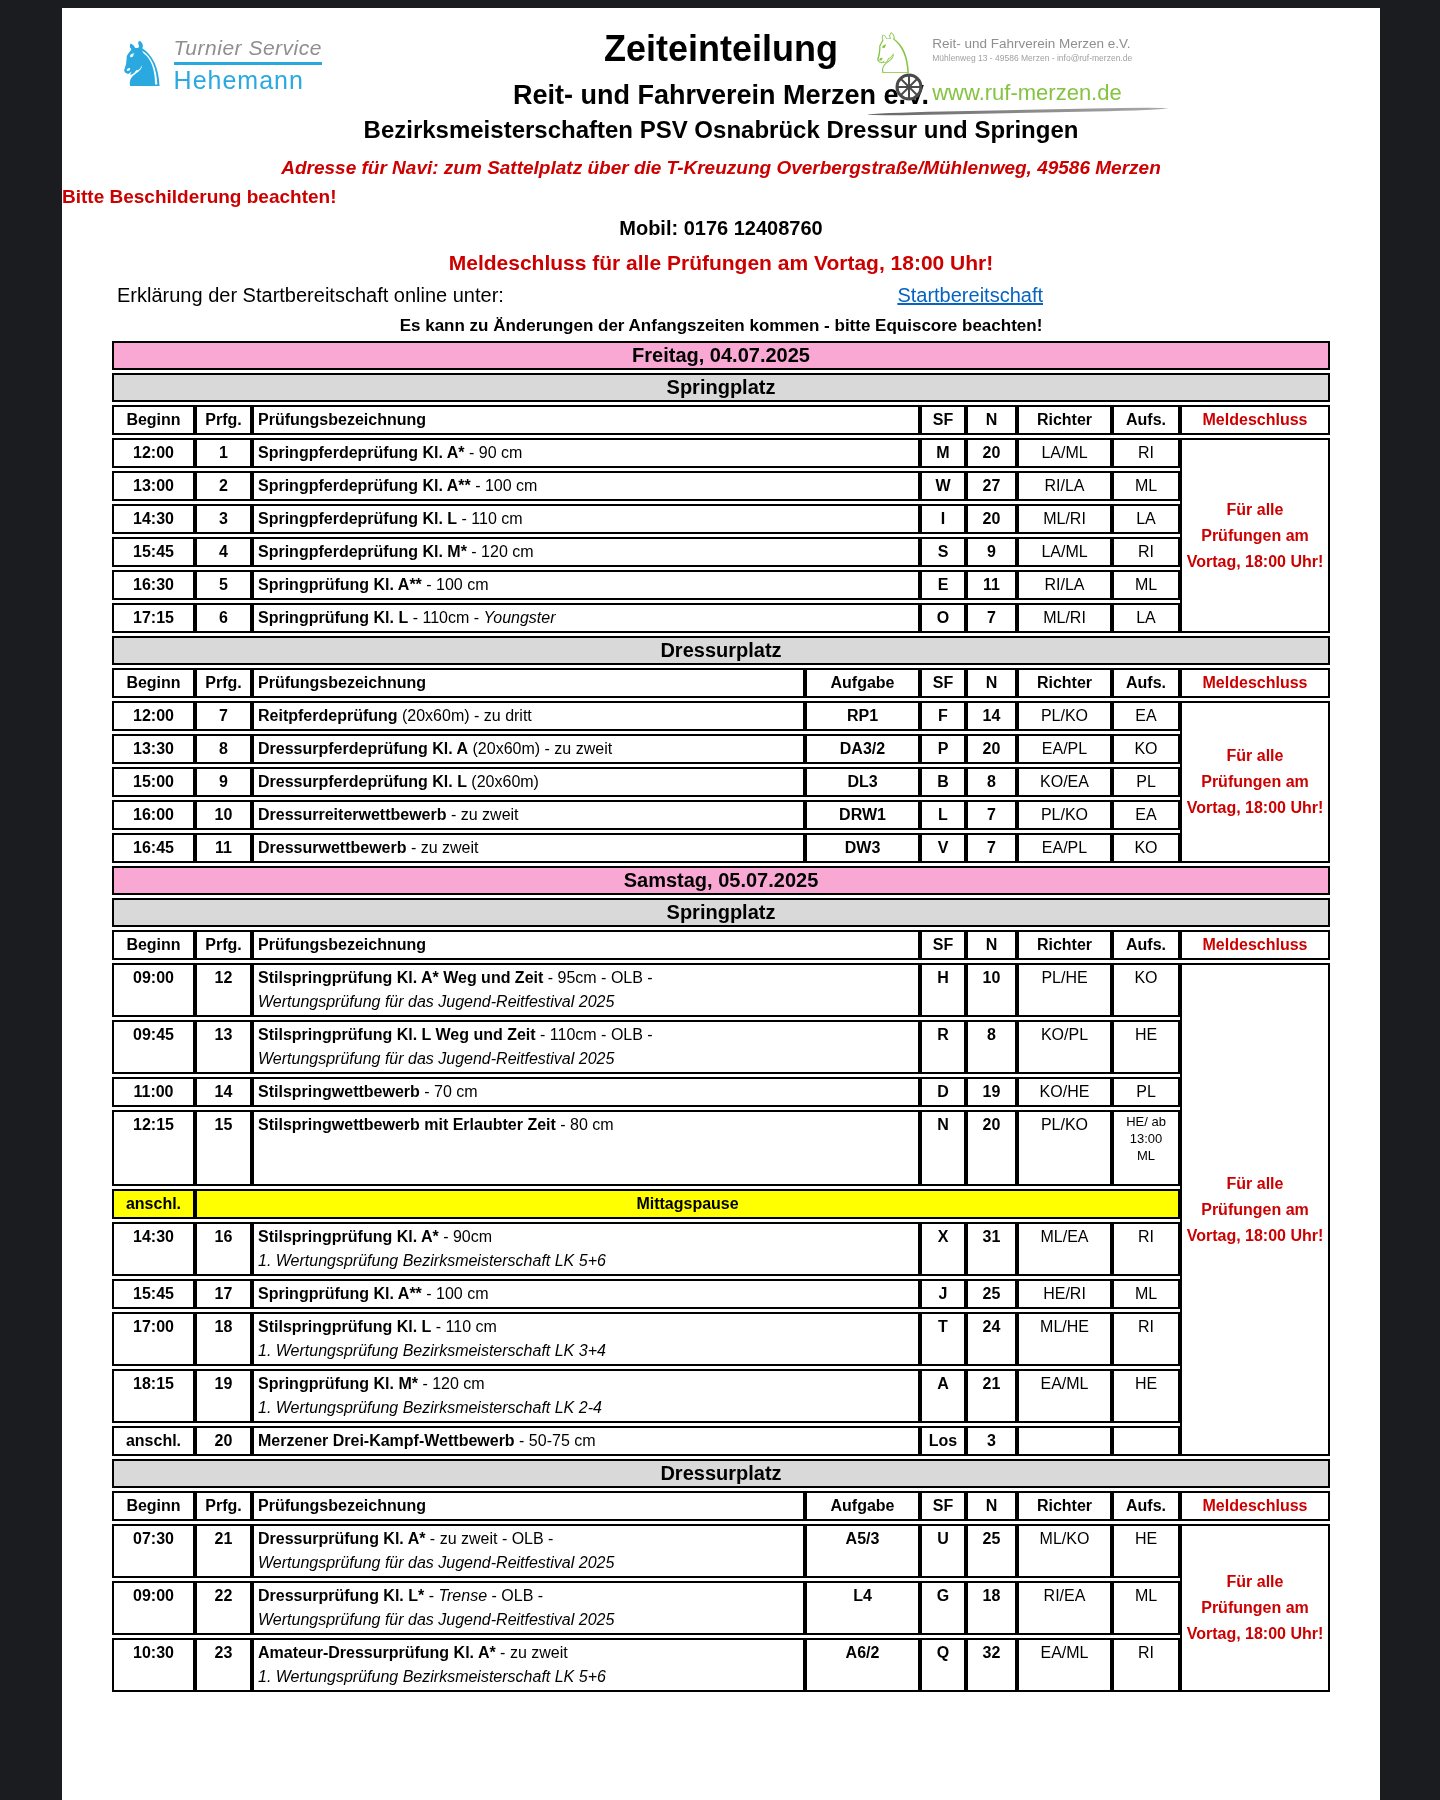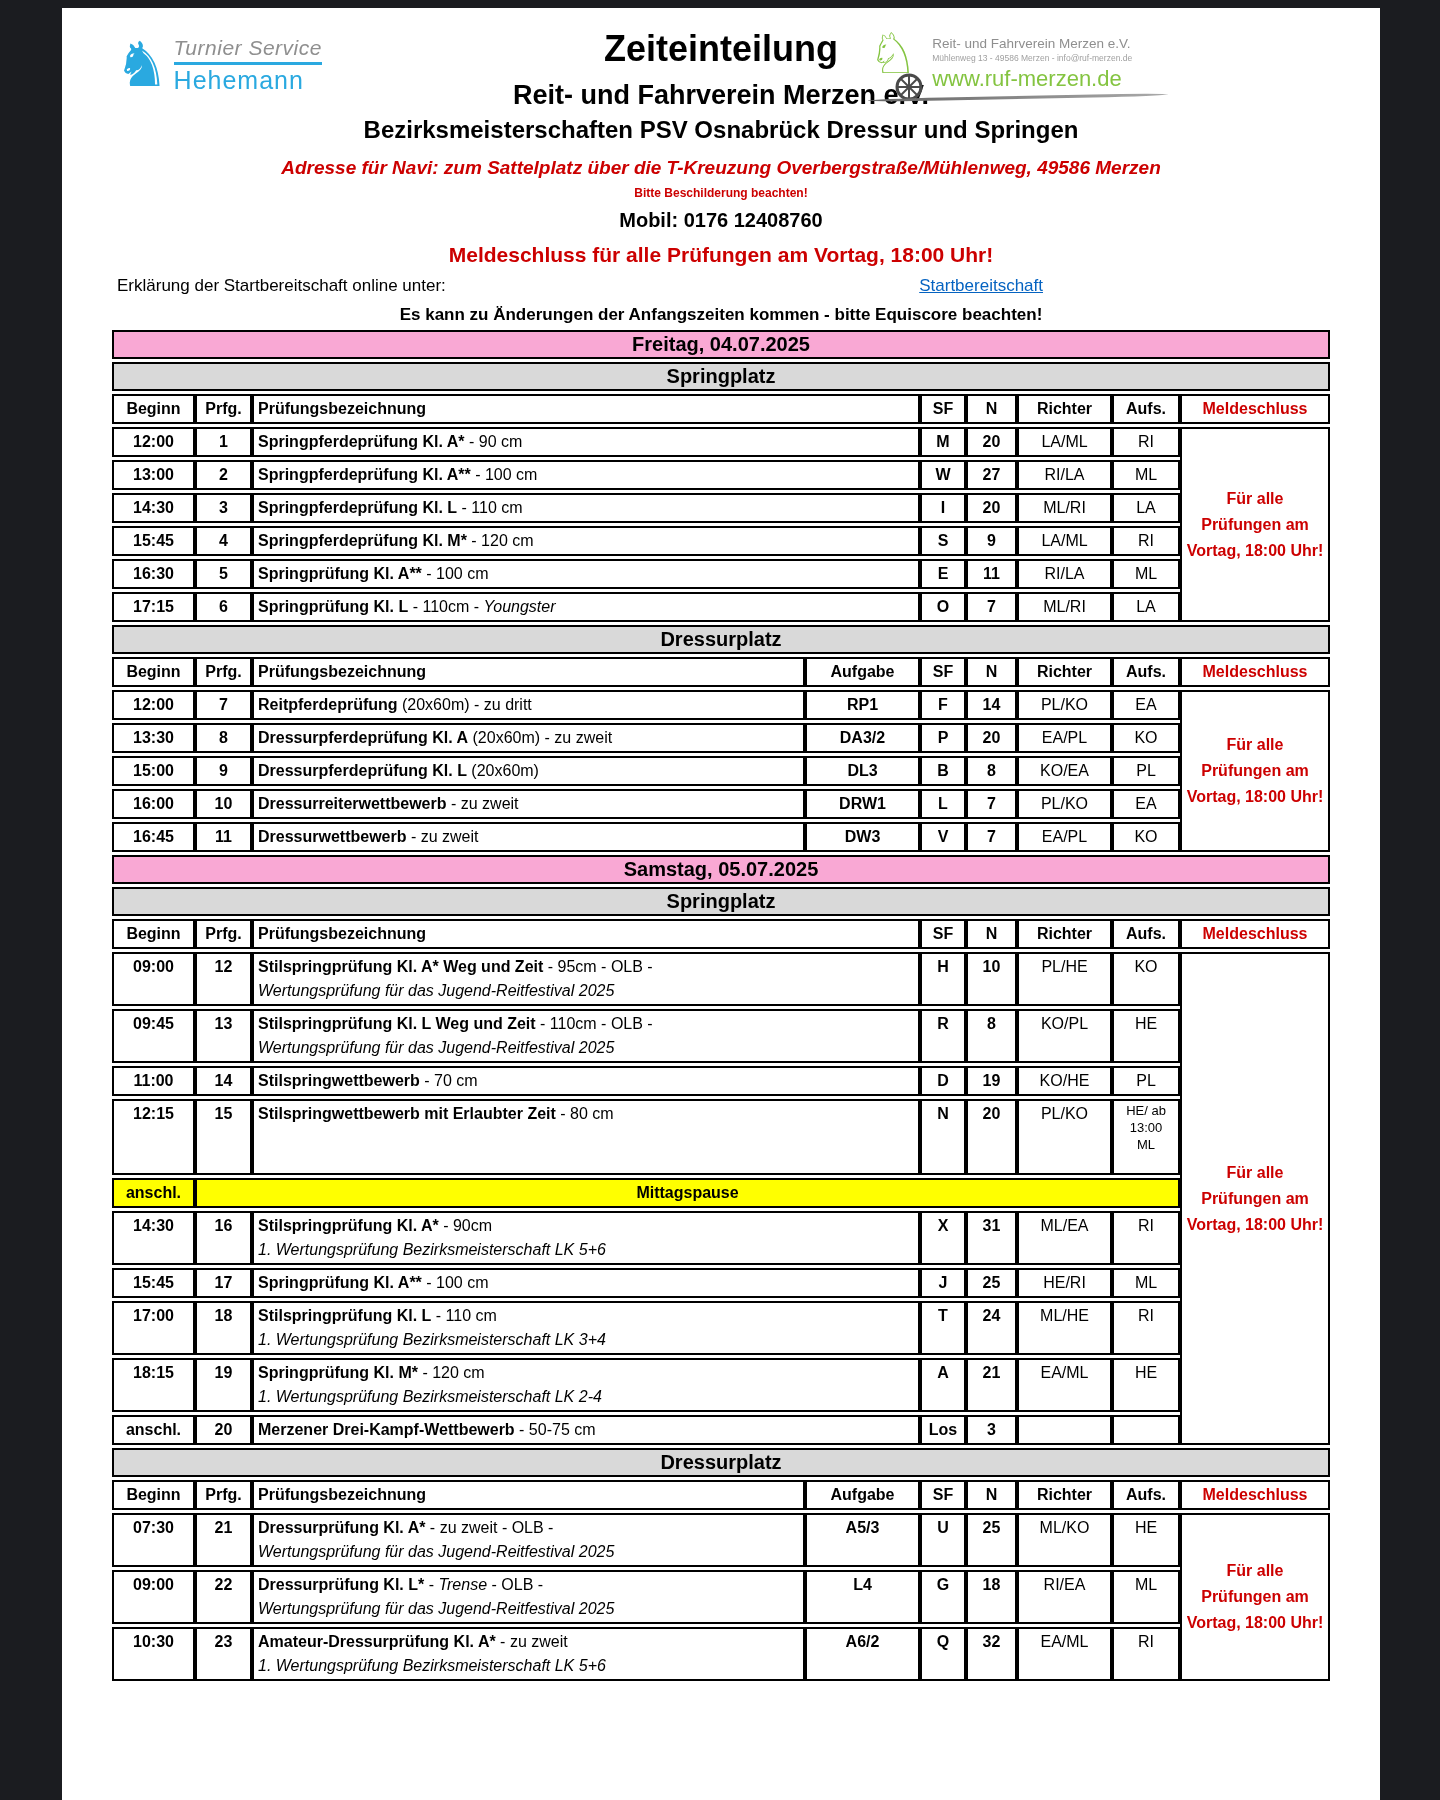--- a/index.html
+++ b/index.html
@@ -15,34 +15,34 @@
   .ts-line1 .cap::first-letter { color:#2aa9e0; }
   .ts-rule { height:3px; background:#2aa9e0; margin:2px 0 1px 0; }
   .ts-line2 { font-size:25px; color:#2aa9e0; letter-spacing:1px; }
   .logo-right { position:absolute; left:806px; top:18px; width:300px; }
   .lr-top { display:flex; align-items:flex-start; }
   .lr-horse { font-size:56px; line-height:56px; color:#84c441; position:relative; }
   .lr-wheel { position:absolute; left:26px; top:46px; }
   .lr-text { margin-left:14px; padding-top:10px; }
   .lr-l1 { font-size:13.5px; color:#8f8f8f; white-space:nowrap; }
   .lr-l2 { font-size:8.5px; color:#a0a0a0; white-space:nowrap; margin-top:2px; }
-  .lr-l3 { font-size:22px; color:#84c441; margin-top:3px; }
+  .lr-l3 { font-size:22px; color:#84c441; margin-top:17px; }
   .lr-swoosh { height:3px; background:linear-gradient(90deg,#666,#aaa); border-radius:50%/100%; margin-top:4px; transform:rotate(-1.2deg); }
 
   .t-title { text-align:center; font-size:36px; font-weight:bold; padding-top:20px; }
   .t-club  { text-align:center; font-size:27px; font-weight:bold; margin-top:10px; }
   .t-event { text-align:center; font-size:24px; font-weight:bold; margin-top:5px; }
   .red { color:#cc0000; }
   .t-navi1 { text-align:center; font-size:19px; font-weight:bold; margin-top:13px;font-style:italic; }
-  .t-navi2 { text-align:center; font-size:12px; font-weight:bold; margin-top:7px; }
+  .t-navi2 { font-size:19px; font-weight:bold; margin-top:7px; }
   .t-reach { text-align:center; font-size:20px; margin-top:9px; }
   .t-reach .b { font-weight:bold; }
   .t-mobil { text-align:center; font-size:20px; font-weight:bold; margin-top:9px; }
   .t-dead  { text-align:center; font-size:21px; font-weight:bold; margin-top:11px; }
-  .t-decl  { display:flex; justify-content:space-between; font-size:17px; margin-top:9px; padding:0 337px 0 55px; }
+  .t-decl  { display:flex; justify-content:space-between; font-size:20px; margin-top:9px; padding:0 337px 0 55px; }
   .t-decl a { color:#0563c1; text-decoration:underline; }
   .t-equi  { text-align:center; font-size:17px; font-weight:bold; margin-top:9px; }
 
   
   .sched { margin-top:5px; }
   .box, .band { width:1218px; margin:0 0 3px 50px; border:2px solid #000; text-align:center; font-weight:bold; }
   .box { background:#fff; font-size:18px; line-height:28px; }
   .band-day   { background:#f9a8d4; font-size:20px; line-height:25px; }
   .band-venue { background:#d9d9d9; font-size:20px; line-height:25px; }
   table { border-collapse:separate; border-spacing:0 3px; table-layout:fixed; width:1218px; margin-left:50px; margin-top:-3px; }

